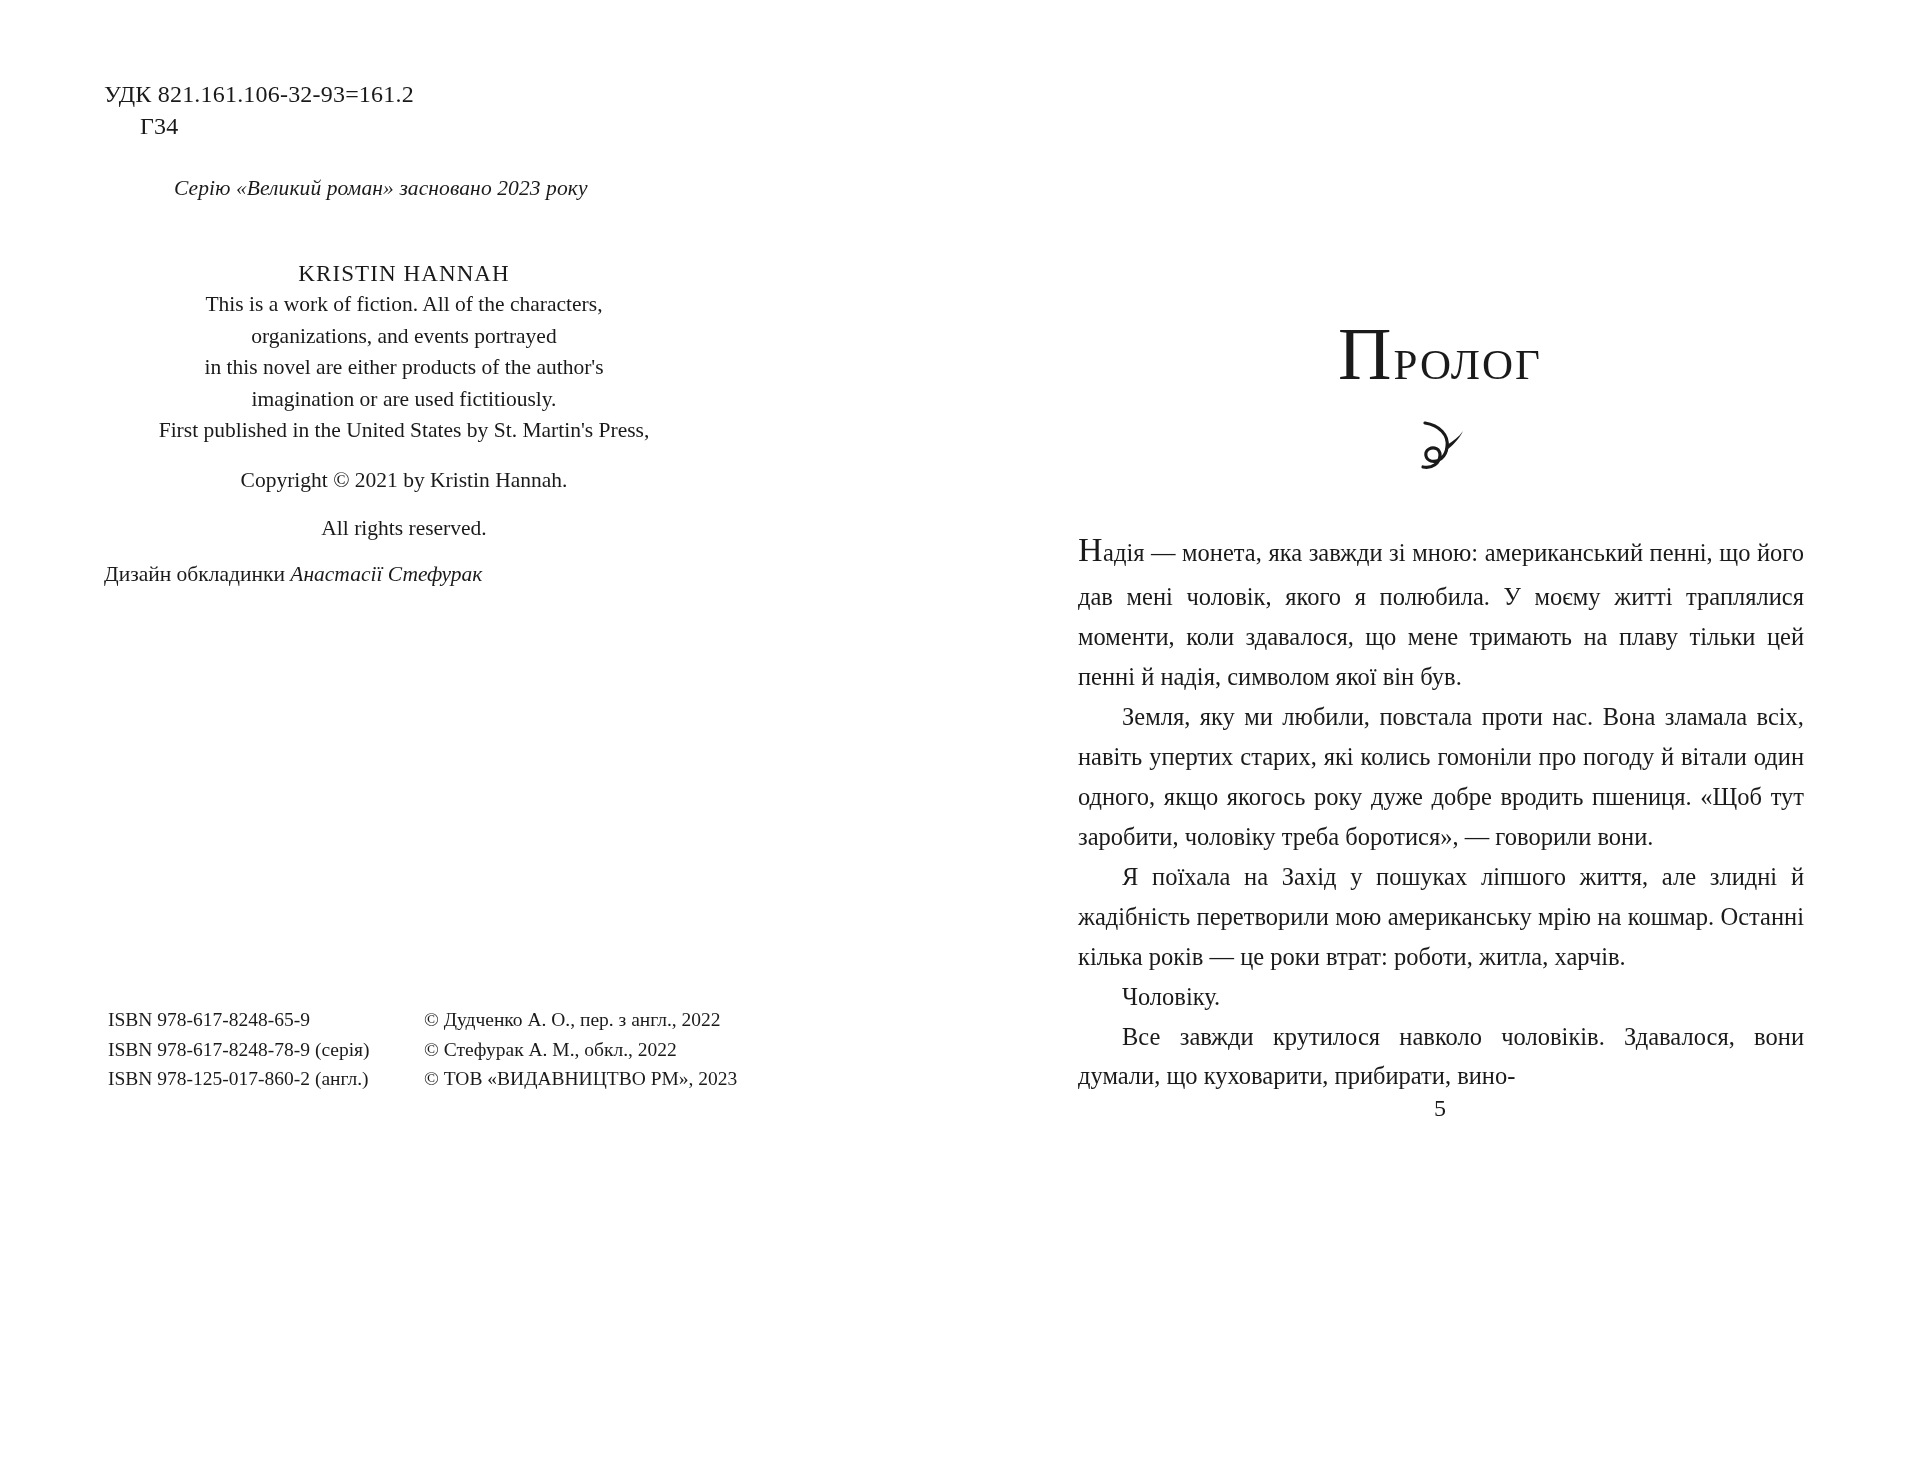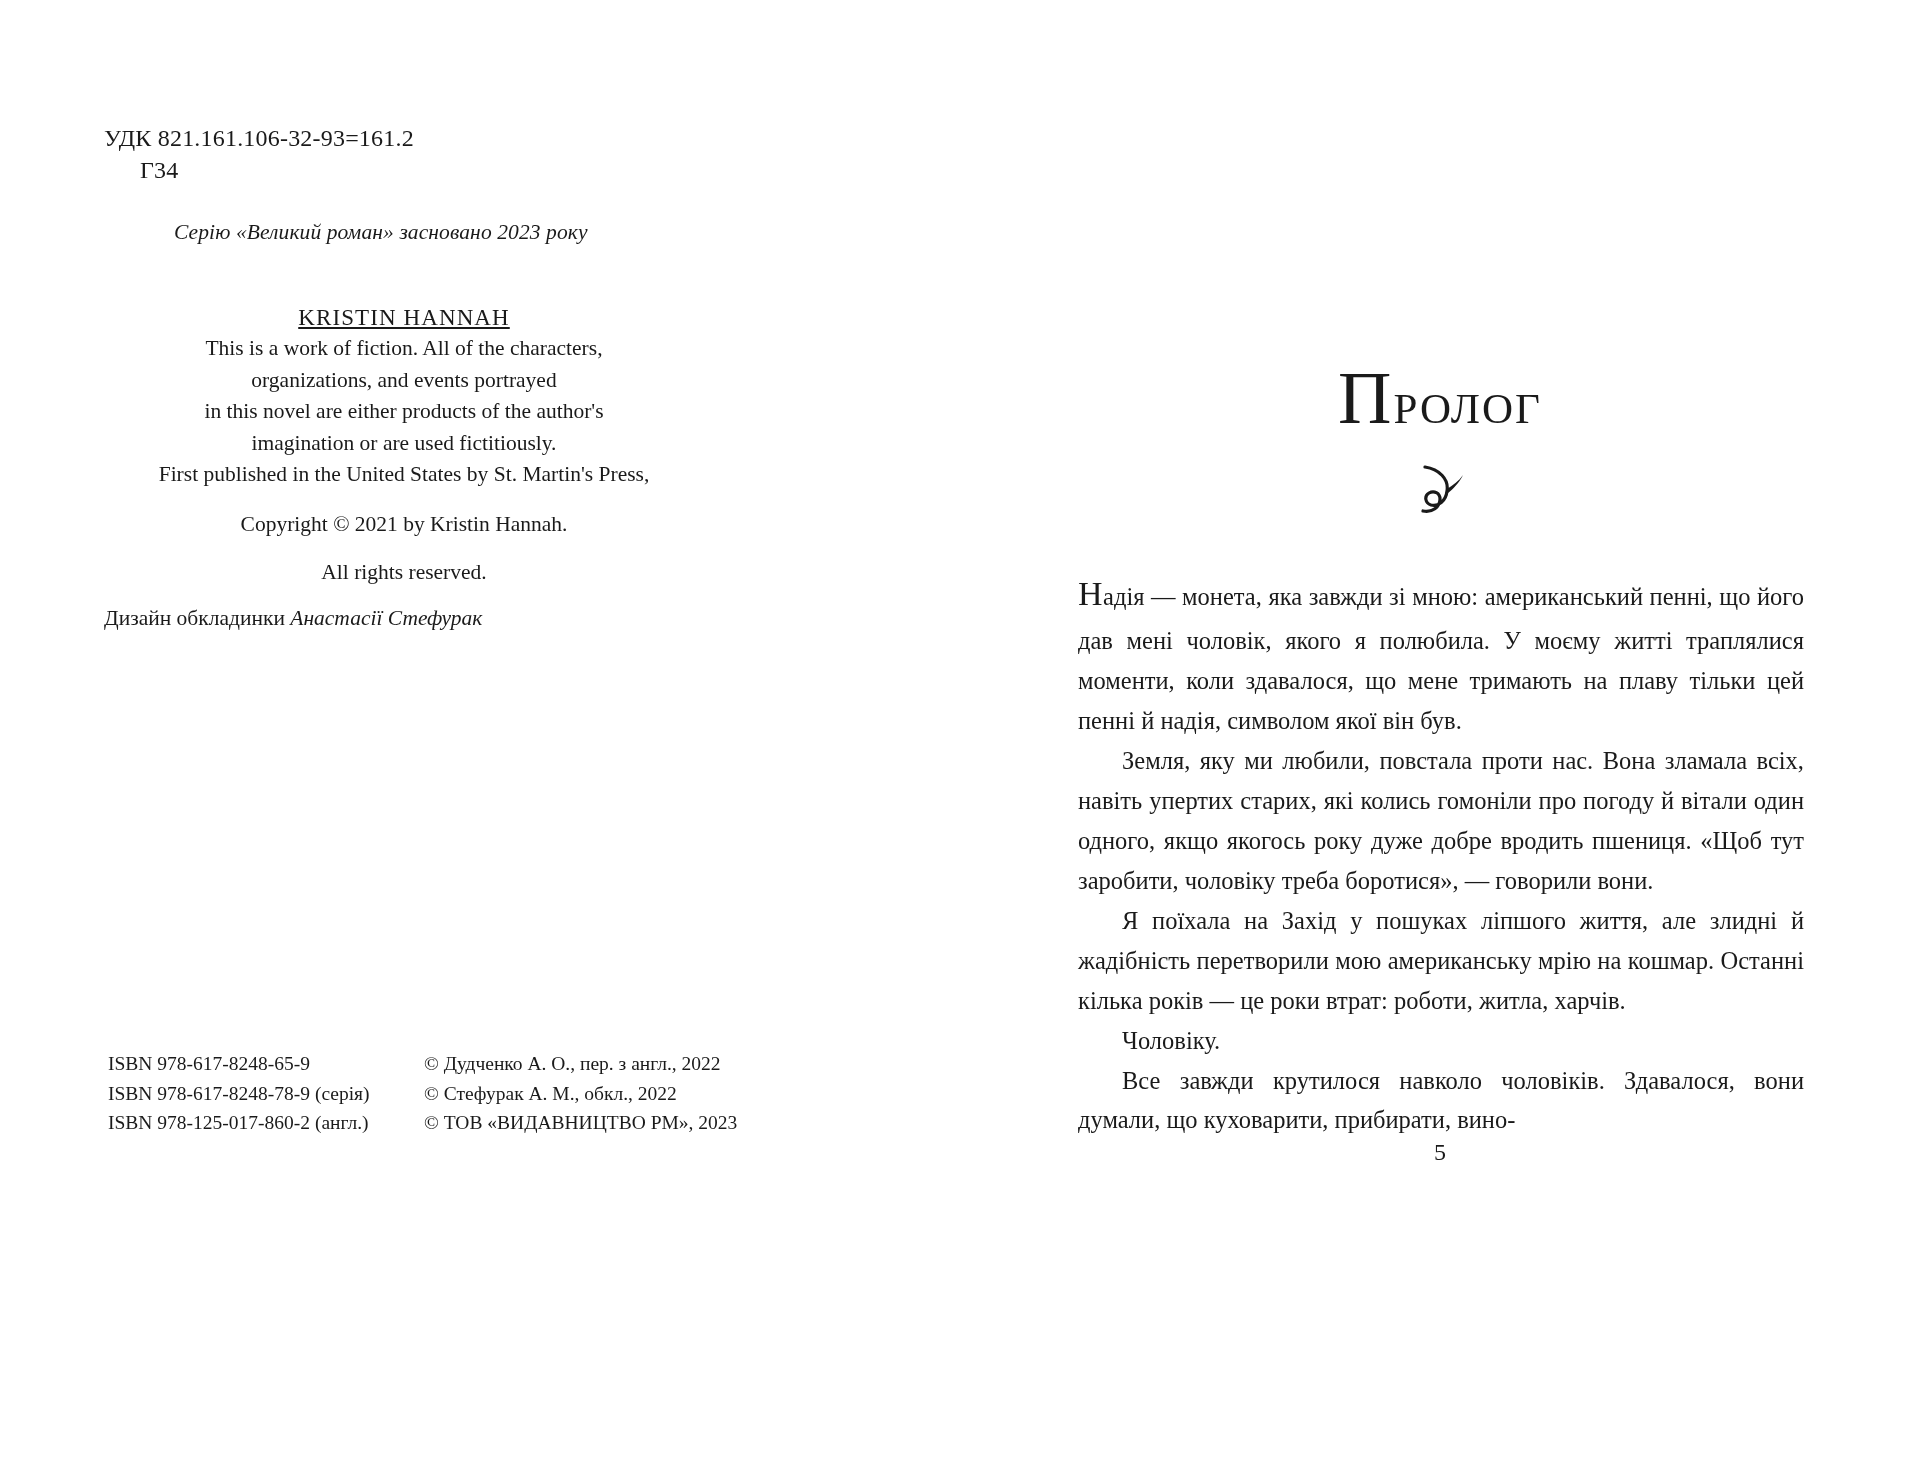--- a/index.html
+++ b/index.html
@@ -12,21 +12,20 @@
     height: 1472px;
     font-family: "Liberation Serif", serif;
     color: #1a1a1a;
     position: relative;
     overflow: hidden;
   }
   .spread {
     display: flex;
     width: 1920px;
     height: 1268px;
-    margin-top: 44px;
   }
   .page {
     position: relative;
     height: 1472px;
   }
   .page-left {
     width: 960px;
   }
   .page-right {
     width: 960px;
@@ -58,21 +57,20 @@
     top: 258px;
     width: 600px;
     text-align: center;
     font-size: 21.5px;
     line-height: 1.47;
   }
   .imprint .author-line {
     letter-spacing: 1.1px;
     font-size: 23px;
     line-height: 1.35;
-    text-decoration: underline;
   }
   .imprint .title-line {
     letter-spacing: 1.1px;
     font-size: 23px;
     line-height: 1.35;
     margin-bottom: 16px;
   }
   .imprint p {
     margin: 0;
   }

